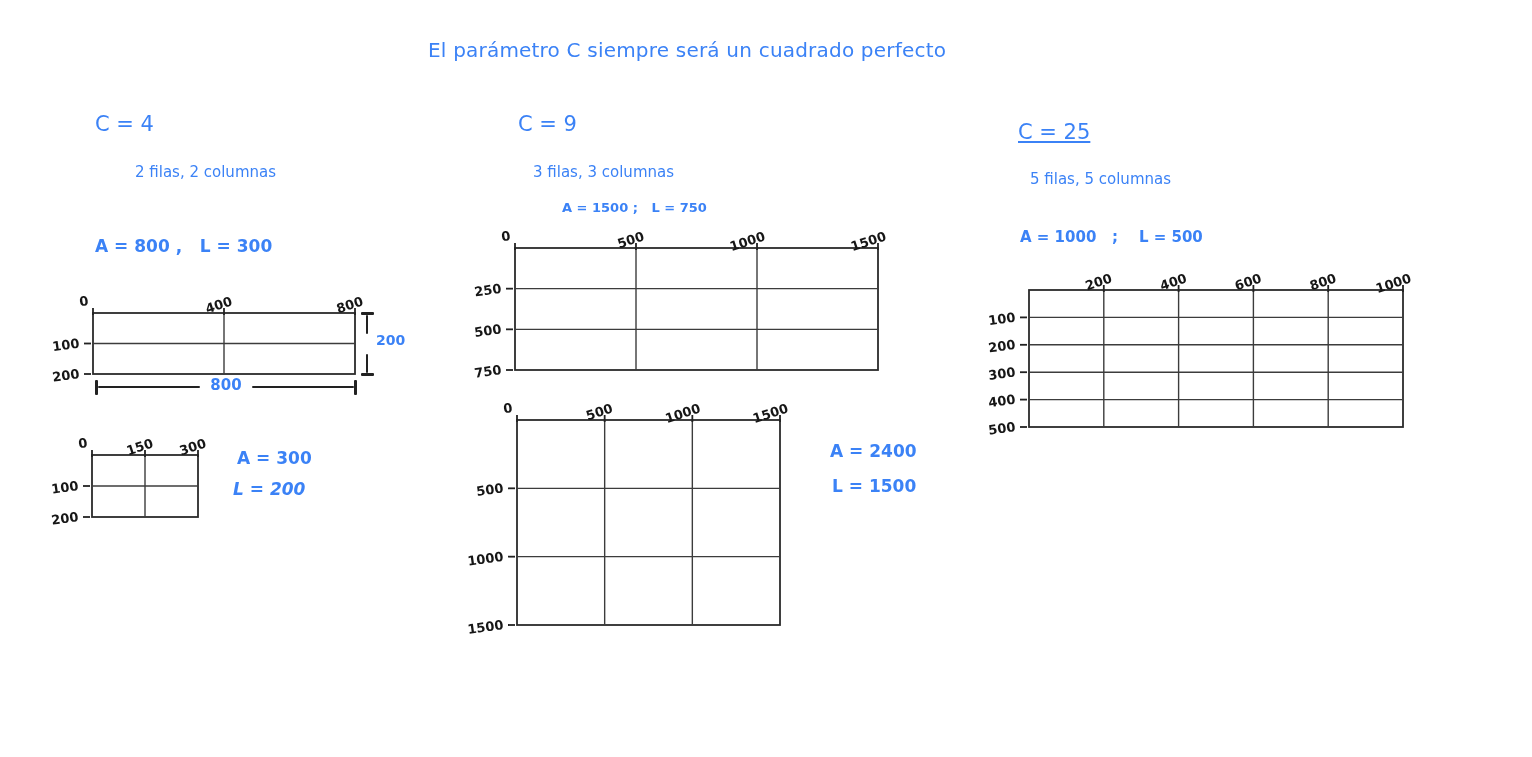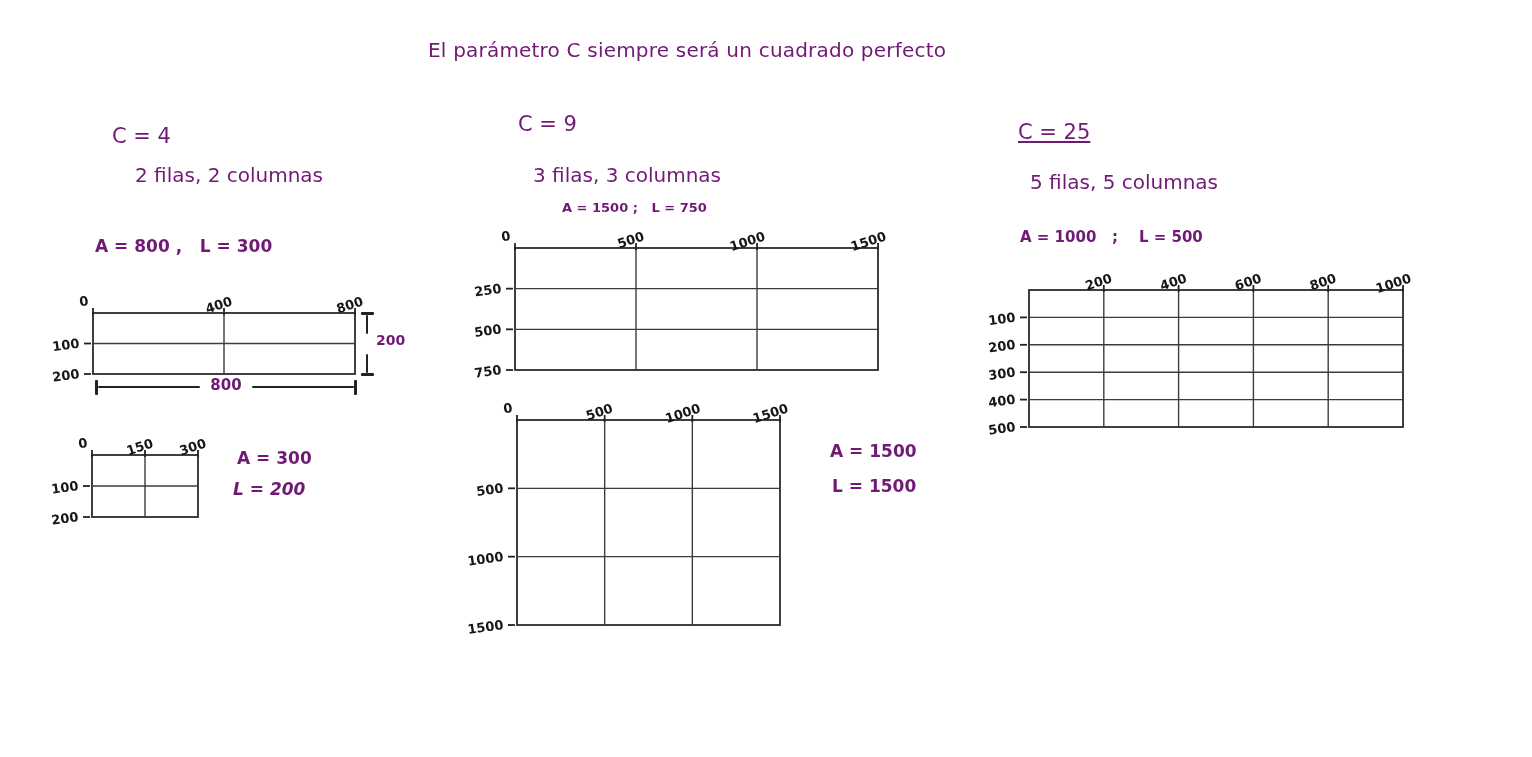--- a/index.html
+++ b/index.html
@@ -1,27 +1,27 @@
 <!DOCTYPE html>
 <html><head>
 <meta charset="utf-8">
 <style>
   html,body{margin:0;padding:0;background:#ffffff;}
   .canvas{
     position:relative;
     width:1532px;height:757px;
     background:#ffffff;
     font-family:"DejaVu Sans","Liberation Sans",sans-serif;
-    color:#701a75;
+    color:#3b82f6;
     overflow:hidden;
   }
   .txt{position:absolute;white-space:pre;}
   .title{font-size:20px;letter-spacing:0.2px;}
   .heading{font-size:21px;}
-  .subheading{font-size:20px;}
+  .subheading{font-size:15px;}
   .params{font-size:13px;font-weight:700;}
   .params-sm{font-size:15px;font-weight:700;}
   .params-lg{font-size:17px;font-weight:700;}
   .grid{position:absolute;}
   .grid svg{position:absolute;left:0;top:0;overflow:visible;}
   .footer-line{font-size:19px;letter-spacing:0.2px;}
   
   .measure-h{position:absolute;display:flex;align-items:center;height:16px;}
   .measure-h .cap-v{width:3px;height:15px;background:#222;border-radius:1px;}
   .measure-h .hline{flex:1;height:2.4px;background:#222;border-radius:1px;}
@@ -33,21 +33,21 @@
   .measure-v .vgap{height:20px;flex:0 0 auto;}
   .measure-label{position:absolute;font-size:14px;font-weight:700;}
 </style>
 </head>
 <body>
 
 <div class="canvas">
 
   <div class="txt title" style="left:428px;top:38px;">El parámetro C siempre será un cuadrado perfecto</div>
 
-  <div class="txt heading" style="left:95px;top:124px;margin-left:17px;">C = 4</div>
+  <div class="txt heading" style="left:95px;top:112px;">C = 4</div>
   <div class="txt subheading" style="left:135px;top:163px;">2 filas, 2 columnas</div>
   <div class="txt params-lg" style="left:95px;top:236px;">A = 800 ,   L = 300</div>
 
   <div class="grid" style="left:93px;top:313px;width:262px;height:61px;">
       <svg width="262" height="61" style="overflow: visible;">
         <rect x="0" y="0" width="262" height="61" fill="none" stroke="#2b2b2b" stroke-width="1.8"></rect>
         <line x1="131" y1="0" x2="131" y2="61" stroke="#3c3c3c" stroke-width="1.4"></line>
         <line x1="0" y1="30.5" x2="262" y2="30.5" stroke="#3c3c3c" stroke-width="1.4"></line>
         <line x1="0" y1="-5" x2="0" y2="2" stroke="#222" stroke-width="1.8"></line>
         <text x="-4" y="-8" text-anchor="end" font-size="13" font-weight="700" fill="#161616" transform="rotate(-8 -4 -8)">0</text>
@@ -143,21 +143,21 @@
         <text x="272" y="-8" text-anchor="end" font-size="13" font-weight="700" fill="#161616" transform="rotate(-18 272 -8)">1500</text>
         <line x1="-9" y1="68.3265" x2="-2" y2="68.3265" stroke="#222" stroke-width="1.8"></line>
         <text x="-13" y="72.3265" text-anchor="end" font-size="13" font-weight="700" fill="#161616" transform="rotate(-8 -13 72.3265)">500</text>
         <line x1="-9" y1="136.6735" x2="-2" y2="136.6735" stroke="#222" stroke-width="1.8"></line>
         <text x="-13" y="140.6735" text-anchor="end" font-size="13" font-weight="700" fill="#161616" transform="rotate(-8 -13 140.6735)">1000</text>
         <line x1="-9" y1="205" x2="-2" y2="205" stroke="#222" stroke-width="1.8"></line>
         <text x="-13" y="209" text-anchor="end" font-size="13" font-weight="700" fill="#161616" transform="rotate(-8 -13 209)">1500</text>
       </svg>
     </div>
 
-  <div class="txt params-lg" style="left:830px;top:441px;">A = 1500</div>
+  <div class="txt params-lg" style="left:830px;top:441px;">A = 2400</div>
   <div class="txt params-lg" style="left:832px;top:476px;">L = 1500</div>
 
   <div class="txt heading" style="left:1018px;top:120px;text-decoration:underline;">C = 25</div>
   <div class="txt subheading" style="left:1030px;top:170px;">5 filas, 5 columnas</div>
   <div class="txt params-sm" style="left:1020px;top:228px;">A = 1000   ;    L = 500</div>
 
   <div class="grid" style="left:1029px;top:290px;width:374px;height:137px;">
       <svg width="374" height="137" style="overflow: visible;">
         <rect x="0" y="0" width="374" height="137" fill="none" stroke="#2b2b2b" stroke-width="1.8"></rect>
         <line x1="74.8" y1="0" x2="74.8" y2="137" stroke="#3c3c3c" stroke-width="1.4"></line>

